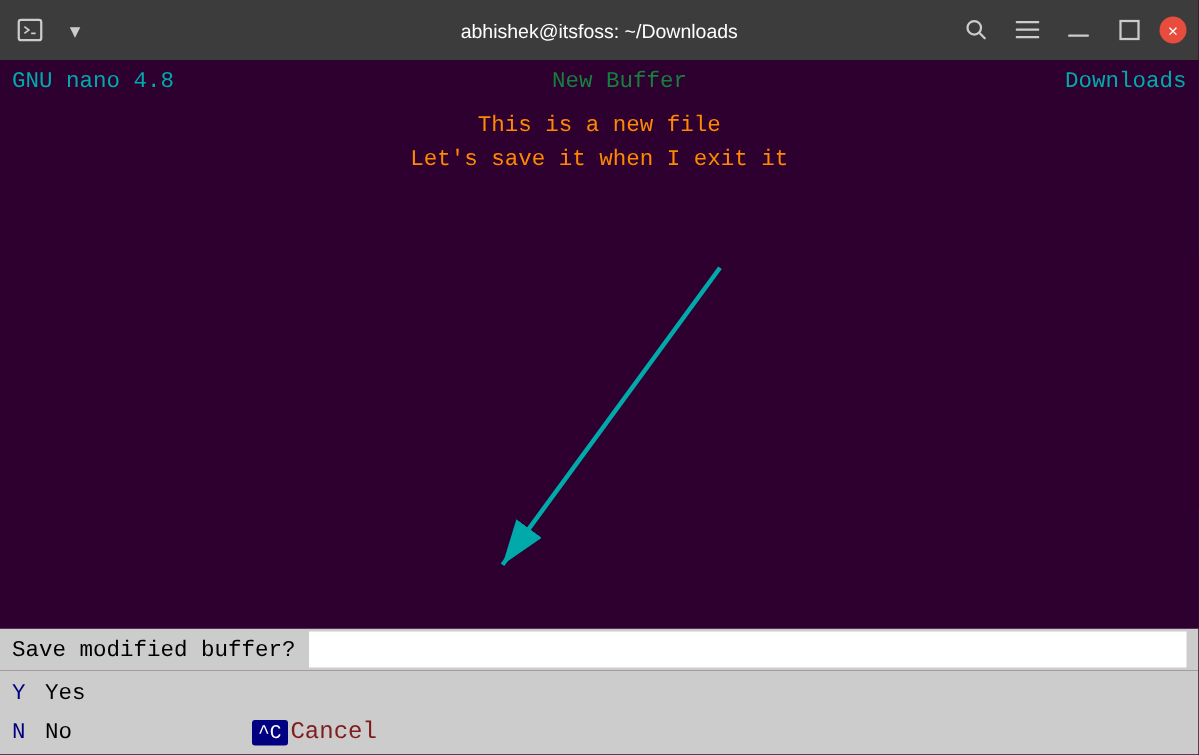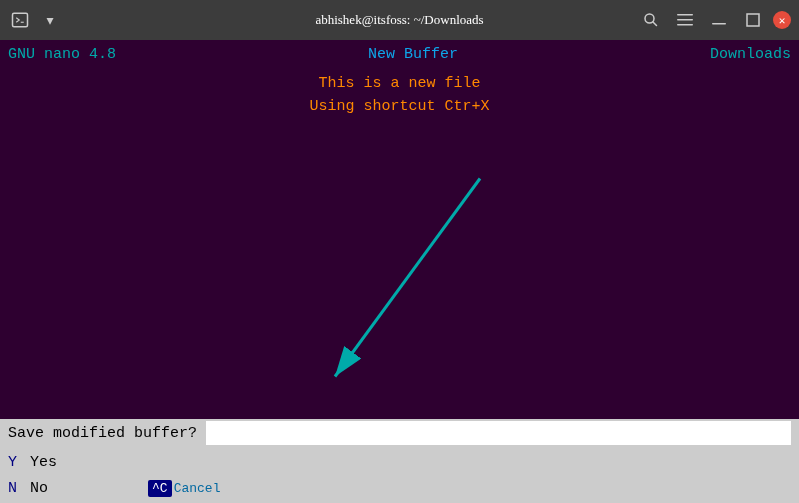--- a/index.html
+++ b/index.html
@@ -41,21 +41,21 @@
       height: 18px;
       fill: #ccc;
     }
 
     .titlebar-title {
       position: absolute;
       left: 50%;
       transform: translateX(-50%);
       color: #ffffff;
       font-size: 13px;
-      font-family: Liberation Serif, serif;
+      font-family: Liberation Sans, sans-serif;
     }
 
     .titlebar-right {
       margin-left: auto;
       display: flex;
       align-items: center;
       gap: 6px;
     }
 
     .titlebar-btn {
@@ -107,21 +107,21 @@
       height: 28px;
       border-bottom: none;
     }
 
     .nano-header-version {
       color: #00aaaa;
       font-size: 15px;
     }
 
     .nano-header-title {
-      color: #0ea5e9;
+      color: #15803d;
       font-size: 15px;
     }
 
     .nano-header-status {
       color: #00aaaa;
       font-size: 15px;
     }
 
     
     .nano-content {
@@ -198,40 +198,41 @@
       font-size: 15px;
       font-family: 'Courier New', Courier, monospace;
       margin-right: 2px;
       min-width: 20px;
     }
 
     .option-label {
       color: #000000;
       font-size: 15px;
       font-family: 'Courier New', Courier, monospace;
+      margin-right: 20px;
     }
 
     .option-shortcut {
       display: flex;
       align-items: center;
       gap: 2px;
     }
 
     .shortcut-key {
       background: #000080;
       color: #ffffff;
       font-size: 13px;
       font-family: 'Courier New', Courier, monospace;
       padding: 1px 4px;
       border-radius: 2px;
     }
 
     .shortcut-label {
-      color: #0369a1;
-      font-size: 13px;
+      color: #7f1d1d;
+      font-size: 16px;
       font-family: 'Courier New', Courier, monospace;
     }
   </style>
 </head>
 <body>
 
 <div class="titlebar">
   <div class="titlebar-left">
     <div class="titlebar-icon">
       <svg viewBox="0 0 24 24" xmlns="http://www.w3.org/2000/svg">
@@ -276,21 +277,21 @@
 <div class="terminal">
 
   <div class="nano-header">
     <span class="nano-header-version">GNU nano 4.8</span>
     <span class="nano-header-title">New Buffer</span>
     <span class="nano-header-status">Downloads</span>
   </div>
 
   <div class="nano-content">
     <div class="nano-line">This is a new file</div>
-    <div class="nano-line">Using shortcut Ctr+X</div>
+    <div class="nano-line">Let's save it when I exit it</div>
 
     <svg class="arrow-container" viewBox="0 0 799 330">
       <defs>
         <marker id="arrowhead" markerWidth="10" markerHeight="7" refX="10" refY="3.5" orient="auto">
           <polygon points="0 0, 10 3.5, 0 7" fill="#00aaaa"></polygon>
         </marker>
       </defs>
       <line x1="480" y1="100" x2="335" y2="298" stroke="#00aaaa" stroke-width="3" marker-end="url(#arrowhead)"></line>
     </svg>
   </div>

